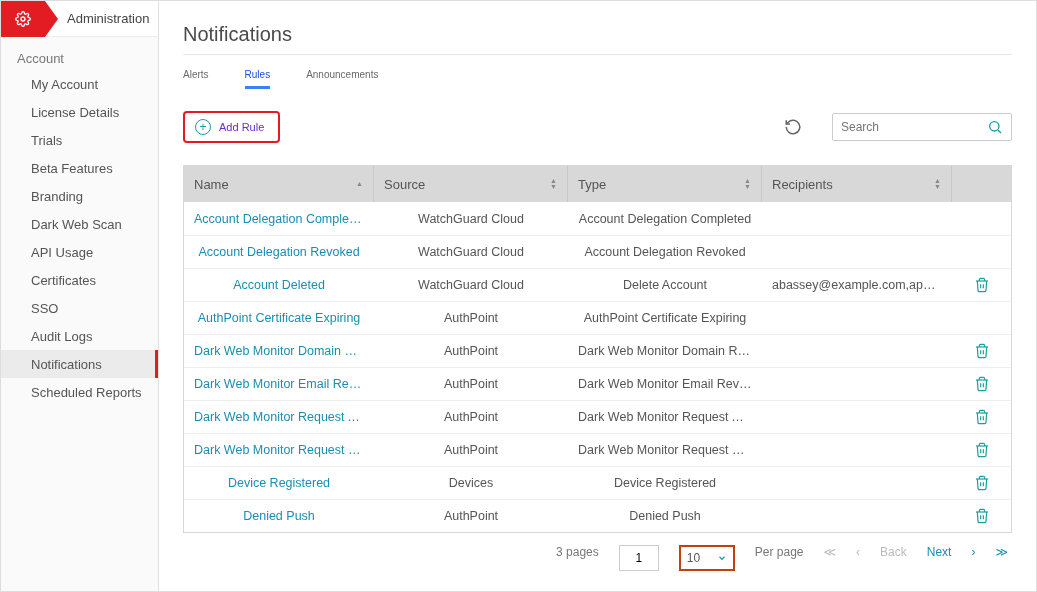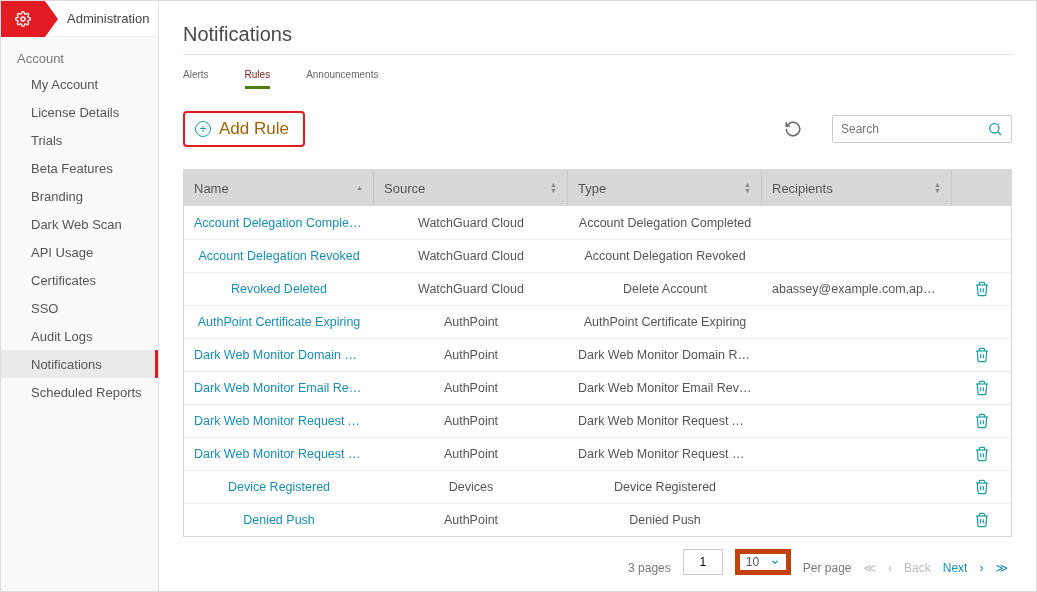--- a/index.html
+++ b/index.html
@@ -13,24 +13,24 @@
 .admin-title { margin-left: 22px; color: #444; font-size: 13px; }
 .nav-section { padding: 14px 0 4px 16px; color: #777; font-size: 13px; }
 .nav-item { padding: 6.5px 0 6.5px 30px; font-size: 13px; color: #555; cursor: pointer; }
 .nav-item.active { background: #ebebeb; position: relative; }
 .nav-item.active::after { content: ""; position: absolute; right: 0; top: 0; bottom: 0; width: 3px; background: #e31b23; }
 
 .main { flex: 1; padding: 22px 24px 16px 24px; overflow: hidden; display: flex; flex-direction: column; }
 .page-title { font-size: 20px; font-weight: 400; color: #4a4a4a; padding-bottom: 8px; border-bottom: 1px solid #e5e5e5; margin-bottom: 14px; }
 .tabs { display: flex; gap: 36px; margin-bottom: 22px; }
 .tab { font-size: 10px; color: #6a6a6a; padding-bottom: 6px; cursor: pointer; }
-.tab.active { color: #7f1d1d; border-bottom: 3px solid #4d7c0f; }
+.tab.active { color: #1d4ed8; border-bottom: 3px solid #3b82f6; }
 .toolbar { display: flex; align-items: center; justify-content: space-between; margin-bottom: 22px; }
 .add-rule-wrap { border: 2px solid #e31b23; border-radius: 4px; padding: 6px 14px 6px 10px; display: flex; align-items: center; gap: 8px; cursor: pointer; }
-.add-rule-wrap span.label { color: #a16207; font-size: 17px; }
+.add-rule-wrap span.label { color: #6d28d9; font-size: 11px; }
 .plus-circle { width: 16px; height: 16px; border: 1.5px solid #1a9f9f; border-radius: 50%; display: flex; align-items: center; justify-content: center; color: #1a9f9f; font-size: 12px; line-height: 1; }
 .toolbar-right { display: flex; align-items: center; gap: 30px; }
 .refresh-icon { width: 18px; height: 18px; cursor: pointer; }
 .search-box { width: 180px; height: 28px; border: 1px solid #ccc; border-radius: 2px; display: flex; align-items: center; padding: 0 8px; justify-content: space-between; }
 .search-box input { border: none; outline: none; font-size: 12px; color: #999; width: 130px; background: transparent; }
 .search-icon { width: 16px; height: 16px; stroke: #1a9f9f; }
 
 .table-wrap { border: 1px solid #d8d8d8; }
 .thead { display: flex; background: #d8d8d8; height: 36px; align-items: stretch; }
 .th { display: flex; align-items: center; padding: 0 10px; color: #555; font-size: 13px; border-right: 1px solid #c8c8c8; position: relative; }
@@ -41,23 +41,23 @@
 .col-type { width: 194px; }
 .col-rec { width: 190px; }
 .col-act { flex: 1; }
 .tbody .row { display: flex; align-items: center; height: 33px; border-top: 1px solid #eee; }
 .tbody .row:first-child { border-top: none; }
 .td { padding: 0 10px; font-size: 12.5px; color: #555; white-space: nowrap; overflow: hidden; text-overflow: ellipsis; text-align: center; }
 .td.link { color: #1a8db3; cursor: pointer; }
 .td-act { flex: 1; display: flex; justify-content: center; }
 .trash { width: 16px; height: 18px; cursor: pointer; }
 
-.pager { display: flex; align-items: flex-end; justify-content: flex-end; gap: 12px; padding: 12px 4px 0 0; font-size: 12px; color: #777; }
+.pager { display: flex; align-items: flex-start; justify-content: flex-end; gap: 20px; padding: 12px 4px 0 0; font-size: 12px; color: #777; }
 .page-input { width: 40px; height: 26px; border: 1px solid #ccc; text-align: center; font-size: 12px; }
-.per-select { width: 56px; height: 26px; border: 5px solid #c2410c; display: flex; align-items: center; justify-content: space-between; padding: 0 6px; font-size: 12px; color: #555; cursor: pointer; }
+.per-select { width: 56px; height: 26px; border: 2px solid #c2410c; display: flex; align-items: center; justify-content: space-between; padding: 0 6px; font-size: 12px; color: #555; cursor: pointer; }
 .pager .nav-btn { color: #bbb; cursor: default; }
 .pager .nav-btn.enabled { color: #1a8db3; cursor: pointer; }
 .chev { font-size: 12px; }
 </style>
 </head>
 <body>
 
 <div class="layout">
 
   <div class="sidebar">
@@ -145,21 +145,21 @@
             <div class="td-act"></div>
           </div>
           <div class="row">
             <div class="td col-name link">Account Delegation Revoked</div>
             <div class="td col-source">WatchGuard Cloud</div>
             <div class="td col-type">Account Delegation Revoked</div>
             <div class="td col-rec"></div>
             <div class="td-act"></div>
           </div>
           <div class="row">
-            <div class="td col-name link">Revoked Deleted</div>
+            <div class="td col-name link">Account Deleted</div>
             <div class="td col-source">WatchGuard Cloud</div>
             <div class="td col-type">Delete Account</div>
             <div class="td col-rec">abassey@example.com,apatel@e...</div>
             <div class="td-act">
               <svg class="trash" viewBox="0 0 24 24" fill="none" stroke="#1a9f9f" stroke-width="1.8">
                 <polyline points="3 6 5 6 21 6"></polyline>
                 <path d="M19 6l-1 14a2 2 0 0 1-2 2H8a2 2 0 0 1-2-2L5 6"></path>
                 <path d="M10 11v6M14 11v6"></path>
                 <path d="M8 6V4a2 2 0 0 1 2-2h4a2 2 0 0 1 2 2v2"></path>
               </svg>

